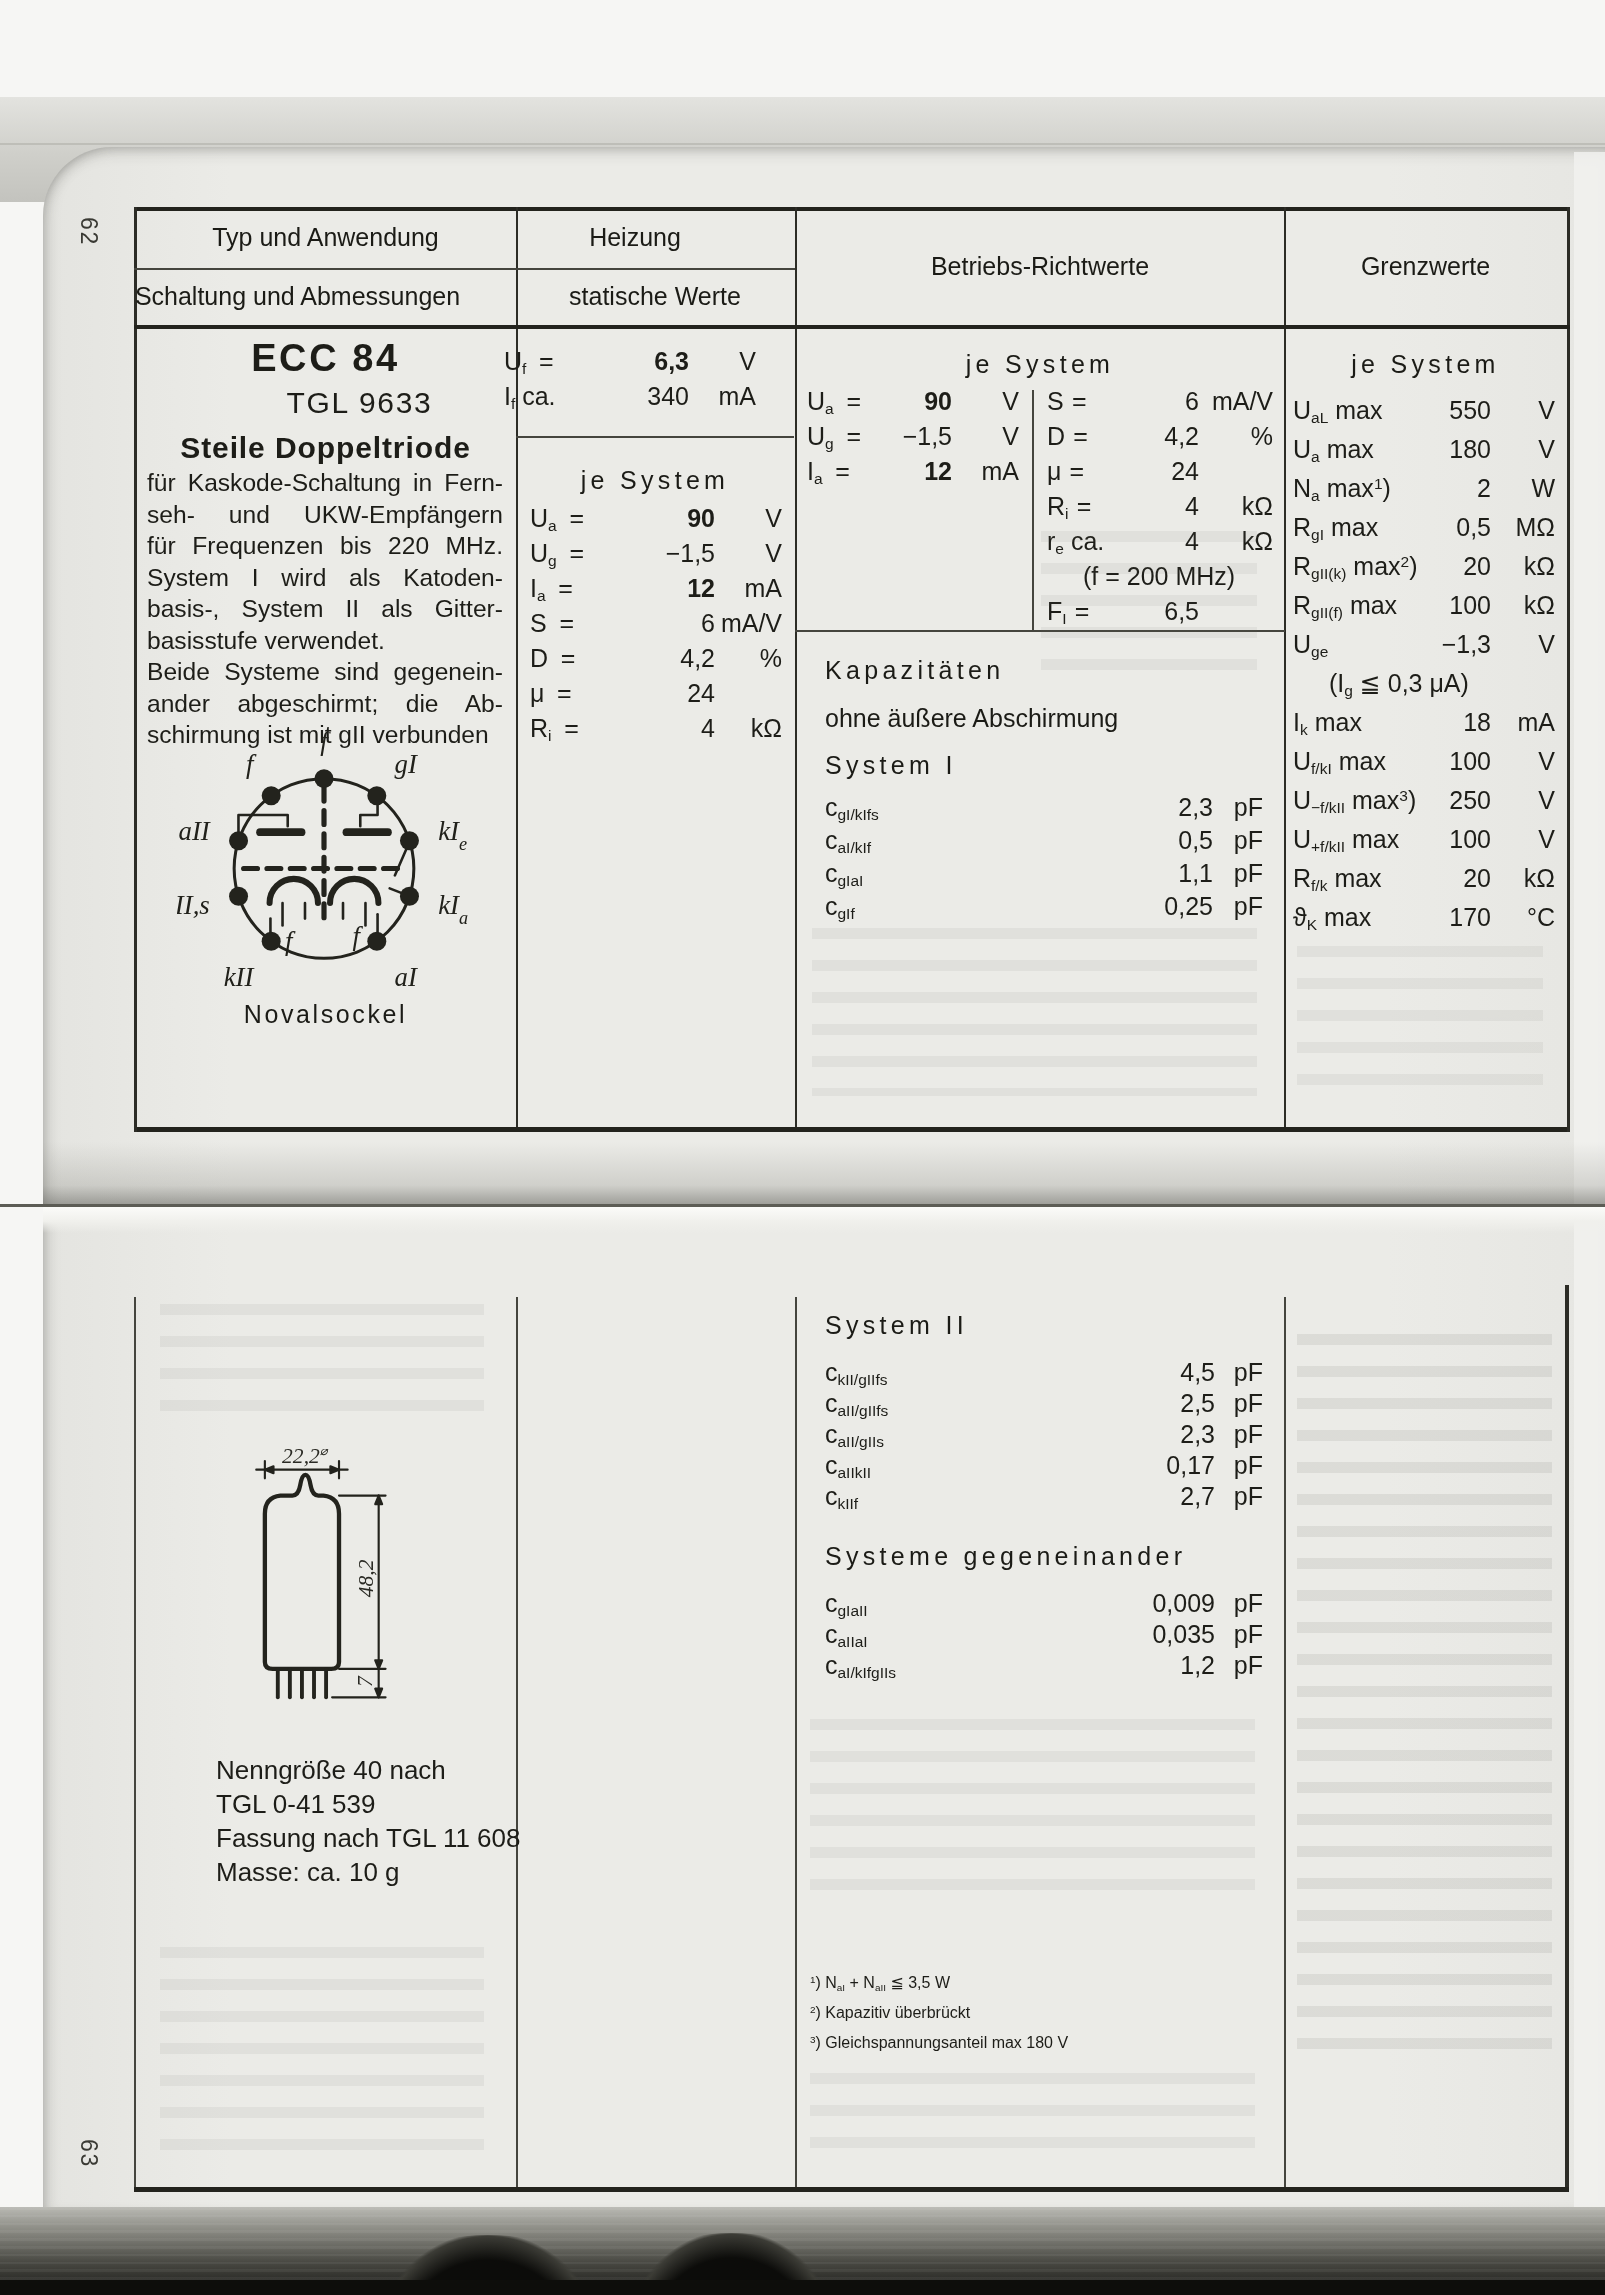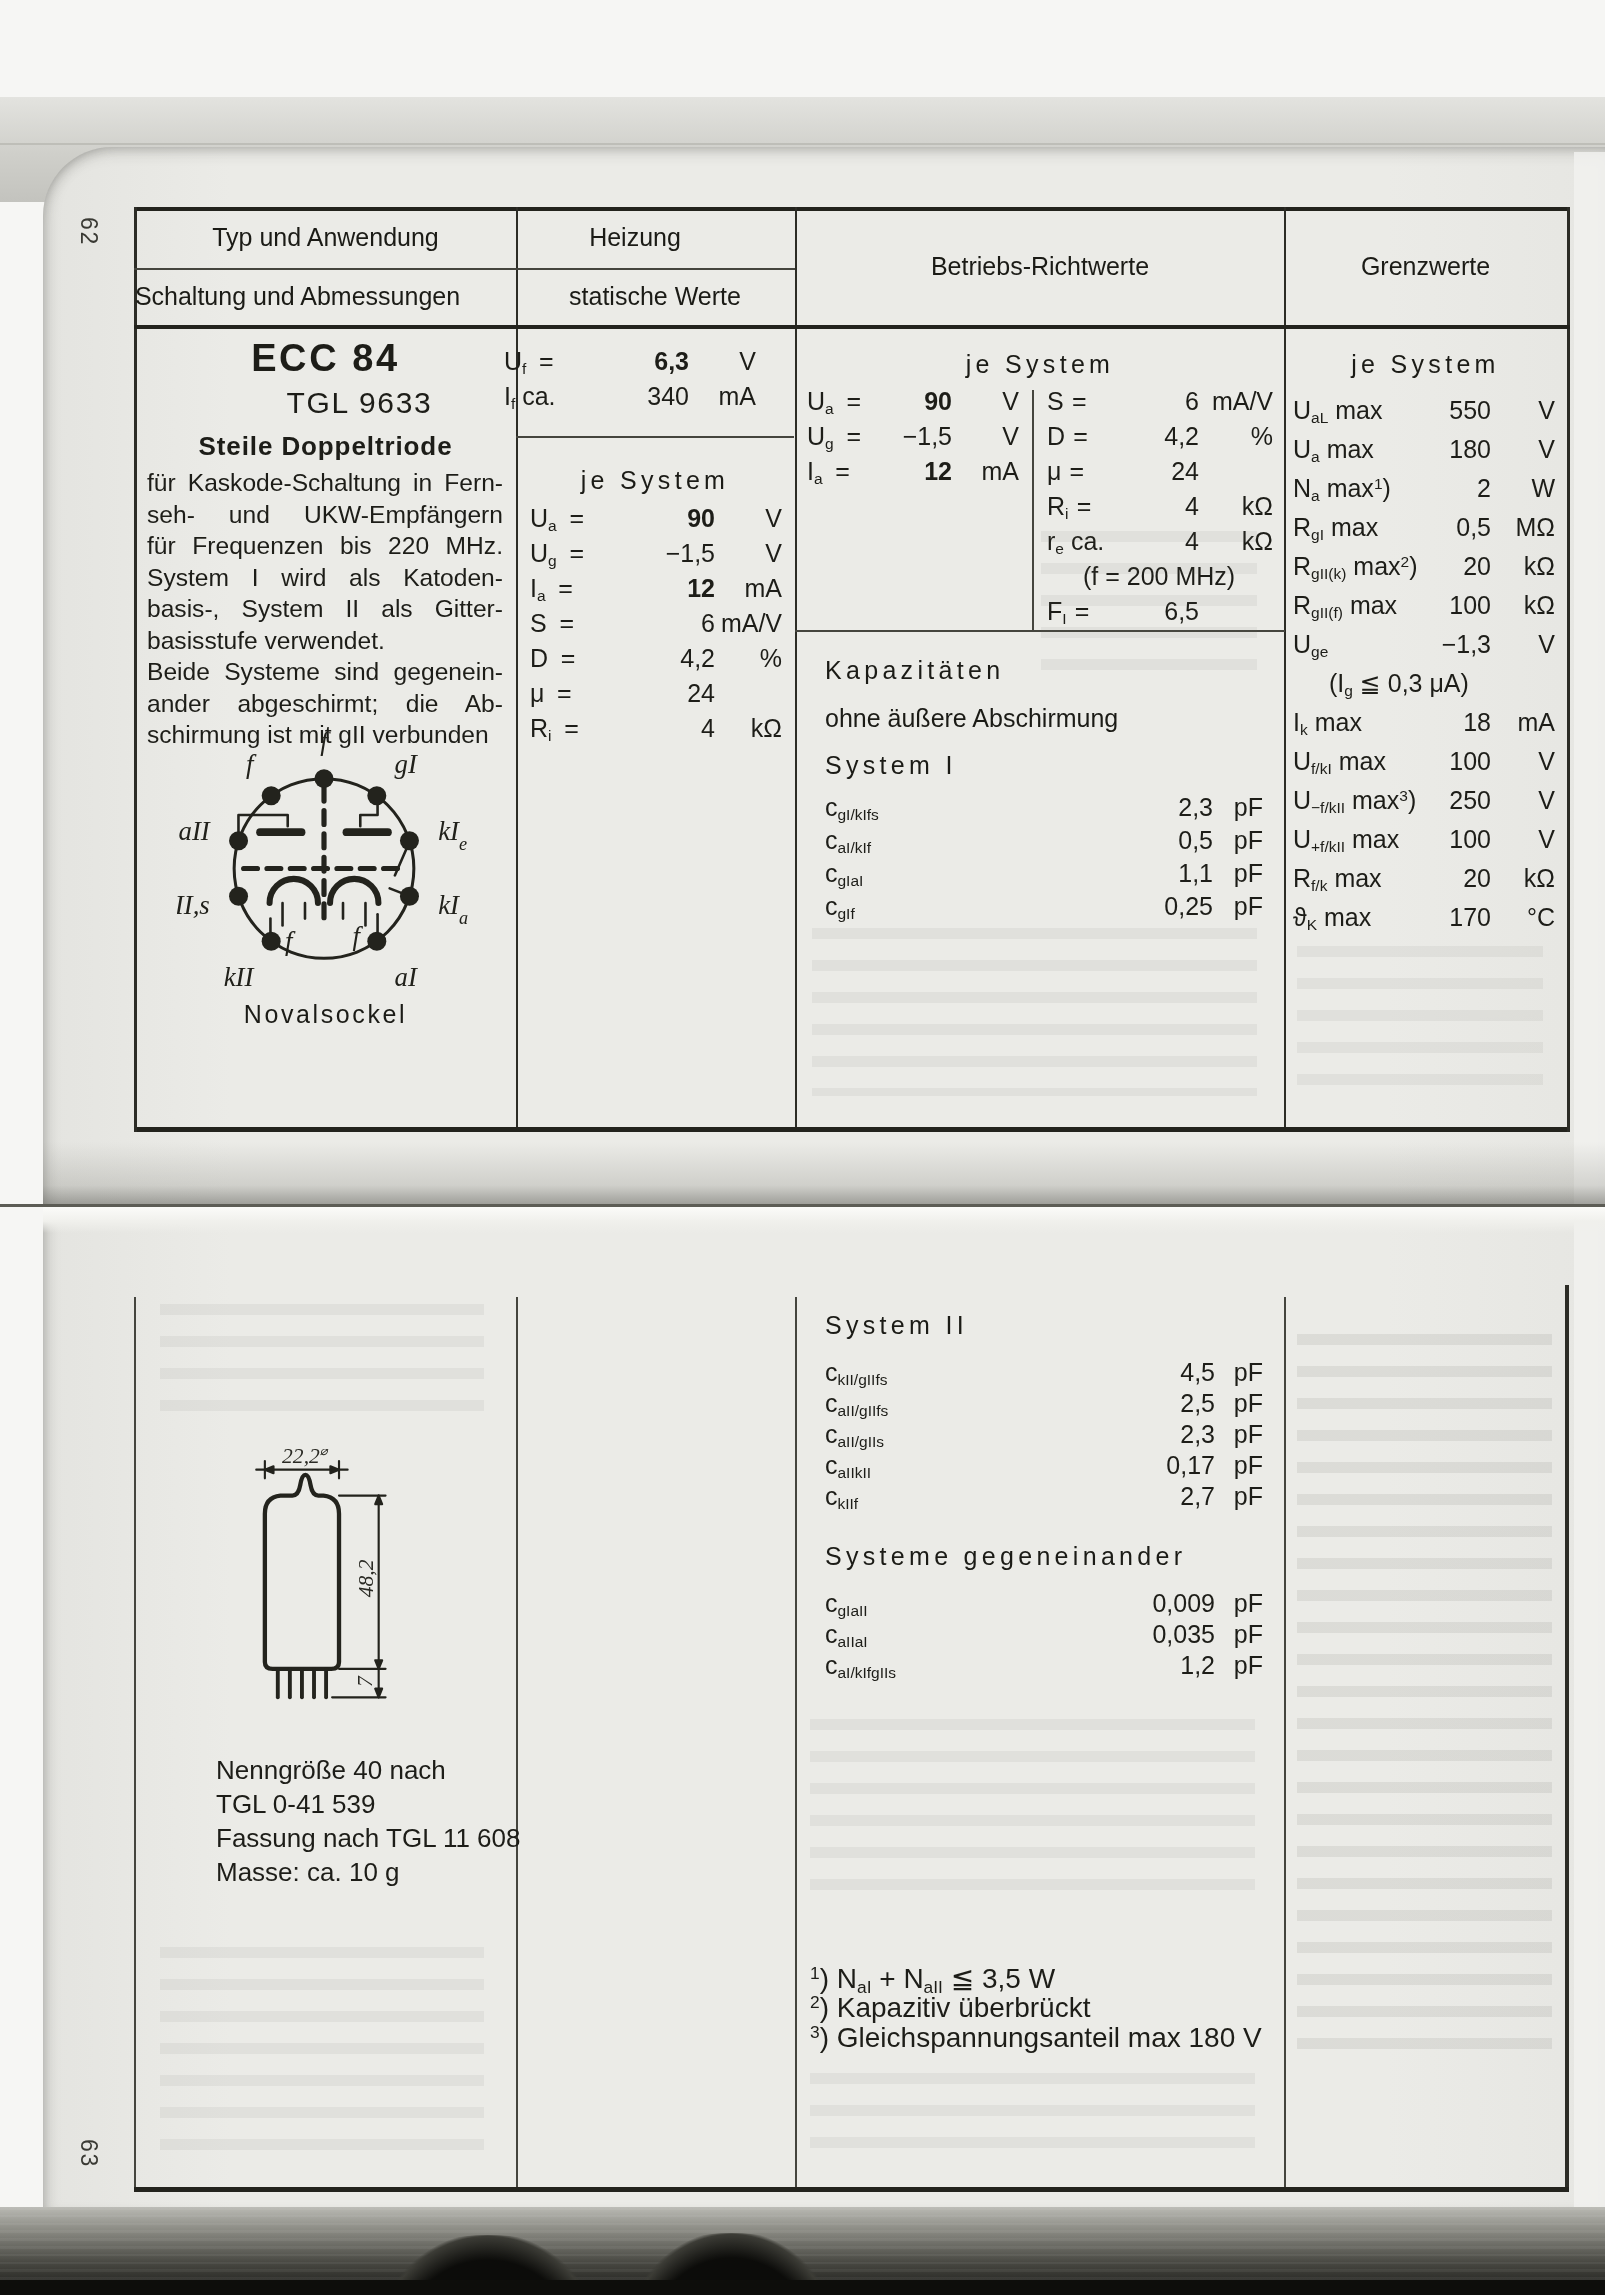--- a/index.html
+++ b/index.html
@@ -38,21 +38,21 @@
   .t{font-size:25px;line-height:29px;color:#1b1b16;}
   .center{text-align:center;}
   .spaced{letter-spacing:4.3px;}
   .spaced2{letter-spacing:2.6px;}
   .b{font-weight:bold;}
   sub{font-size:62%;vertical-align:-0.28em;line-height:0;}
   sup{font-size:62%;vertical-align:0.5em;line-height:0;}
 
   .title-main{font-size:38px;font-weight:bold;letter-spacing:2.6px;}
   .title-std{font-size:30px;letter-spacing:1.7px;}
-  .title-sub{font-size:26px;font-weight:bold;letter-spacing:0.9px;}
+  .title-sub{font-size:30px;font-weight:bold;letter-spacing:0.9px;}
 
   .desc{width:356px;font-size:24.6px;line-height:31.5px;}
   .desc .just{text-align:justify;text-align-last:justify;}
 
   
   .vrow{display:flex;align-items:baseline;font-size:25px;}
   .vrow .lbl{flex:0 0 auto;white-space:nowrap;}
   .vrow .eq{flex:0 0 40px;text-align:center;}
   .vrow .val{margin-left:auto;text-align:right;white-space:nowrap;}
   .vrow .unit{flex:0 0 67px;text-align:right;white-space:nowrap;}
@@ -63,21 +63,21 @@
   .rows-br .vrow .eq{flex:0 0 31px;}
   .rows-br .vrow .unit{flex:0 0 74px;}
   .rows-cap .vrow{height:33px;}
   .rows-cap .vrow .unit{flex:0 0 50px;}
   .rows-cap .vrow .val{margin-left:auto;}
   .rows-g .vrow{height:39px;}
   .rows-g .vrow .unit{flex:0 0 64px;}
   .indent{padding-left:36px;}
   .rows-cap2 .vrow{height:31px;}
   .rows-cap2 .vrow .unit{flex:0 0 48px;}
-  .rows-fn .vrow{height:30px;font-size:28px;}
+  .rows-fn .vrow{height:30px;font-size:16px;align-items:flex-end;}
   .notes-list div{height:34px;font-size:26px;}
 
   
   .ghost{opacity:.5;filter:blur(0.7px);
     background-image:repeating-linear-gradient(180deg,rgba(104,104,96,.17) 0 11.2px,rgba(104,104,96,0) 11.2px 32px);}
   .ghost.dark{opacity:.7;}
 
   .pageno{font-size:23px;color:#3a3a34;transform:rotate(90deg);transform-origin:center;letter-spacing:1.7px;}
 
   

